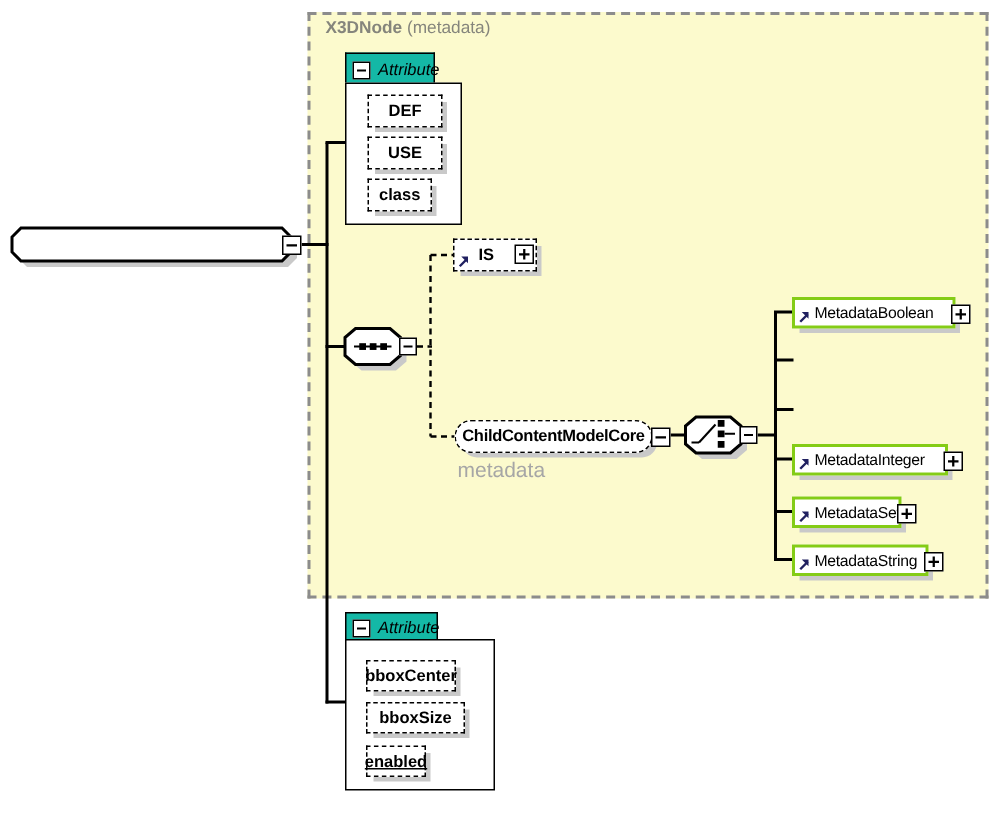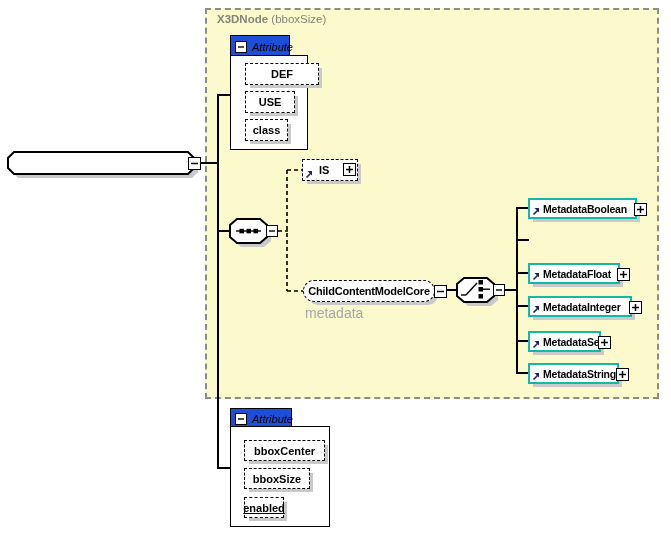--- a/index.html
+++ b/index.html
@@ -11,43 +11,43 @@
   
   .region{
     background:#fcfacd;border:2px dashed #8c8c8c;
   }
   .region-title{
     position:absolute;top:3px;left:10px;font-size:11.5px;color:#85857c;white-space:nowrap;
   }
   .region-title .b{font-weight:bold;}
   
   .elem{
-    background:#fff;border:2px solid #14b8a6;
+    background:#fff;border:2px solid #84cc16;
     box-shadow:4px 4px 0 -1px #c9c9c9;
     display:flex;align-items:center;
-    font-size:10.5px;font-weight:bold;color:#000;
+    font-size:10.5px;font-weight:normal;color:#000;
     white-space:nowrap;letter-spacing:-0.2px;
   }
   
   .dashedbox{
     background:#fff;border:1.6px dashed #000;
     box-shadow:4px 4px 0 -1px #c9c9c9;
     display:flex;align-items:center;justify-content:center;
     font-size:11px;font-weight:bold;color:#000;white-space:nowrap;
   }
   .stadium{
     background:#fff;border:1.6px dashed #000;border-radius:11px;
     box-shadow:4px 4px 0 -1px #c9c9c9;
     display:flex;align-items:center;justify-content:center;
     font-size:11px;font-weight:600;color:#000;white-space:nowrap;letter-spacing:-0.2px;
   }
   
   .grp-body{background:#fff;border:1.8px solid #000;}
   .grp-tab{
-    background:#1d4ed8;border:1.8px solid #000;border-bottom:none;
+    background:#14b8a6;border:1.8px solid #000;border-bottom:none;
     display:flex;align-items:center;gap:5px;padding-left:4px;
     font-size:11px;font-style:italic;color:#000;white-space:nowrap;z-index:3;
   }
   
   .pm{
     position:absolute;width:13px;height:13px;background:#fff;border:1.5px solid #000;
     box-sizing:border-box;display:flex;align-items:center;justify-content:center;z-index:4;
   }
   .pm.small{width:12px;height:12px;}
   .arrow-ic{position:absolute;left:2px;bottom:1px;}
@@ -57,21 +57,21 @@
   .z2{z-index:2;}
 </style>
 </head>
 <body>
 
 <div id="canvas">
 
   <div class="abs region" style="left:205px;top:8px;width:454px;height:391px;">
     <div class="region-title">
       <span class="b">X3DNode</span>
-      <span> </span><span>(bboxSize)</span>
+      <span> </span><span>(metadata)</span>
     </div>
   </div>
 
   <svg class="layer" width="671" height="544">
     <g stroke="#000" stroke-width="2">
       <line x1="201" y1="163" x2="219" y2="163"></line>
       <line x1="218" y1="95" x2="218" y2="469"></line>
       <line x1="217" y1="95" x2="231" y2="95"></line>
       <line x1="217" y1="231" x2="230" y2="231"></line>
       <line x1="217" y1="468" x2="231" y2="468"></line>
@@ -105,21 +105,21 @@
 
   <div class="abs grp-tab z2" style="left:230px;top:35px;width:60px;height:22px;">
     <span class="pm small" style="position:static;flex:0 0 auto;">
       <svg width="8" height="8">
           <line x1="1" y1="4" x2="7" y2="4" stroke="#000" stroke-width="1.4"></line>
         </svg>
     </span>
     <span>Attribute</span>
   </div>
   <div class="abs grp-body z2" style="left:230px;top:55px;width:78px;height:95px;"></div>
-  <div class="abs dashedbox z2" style="left:245px;top:63px;width:74px;height:22px;">
+  <div class="abs dashedbox z2" style="left:245px;top:63px;width:50px;height:22px;">
     <span>DEF</span>
   </div>
   <div class="abs dashedbox z2" style="left:245px;top:91px;width:50px;height:22px;">
     <span>USE</span>
   </div>
   <div class="abs dashedbox z2" style="left:245px;top:119px;width:43px;height:22px;">
     <span>class</span>
   </div>
 
   <svg class="abs z2" style="left:228px;top:217px;" width="48" height="34">
@@ -182,33 +182,20 @@
         <polygon points="7,1 7,5.5 2.5,1" fill="#202060"></polygon>
       </svg>
     <span>MetadataBoolean</span>
     <div class="pm" style="right:-12px;left:auto;top:3px;">
       <svg width="9" height="9">
           <line x1="1" y1="4.5" x2="8" y2="4.5" stroke="#000" stroke-width="1.5"></line>
           <line x1="4.5" y1="1" x2="4.5" y2="8" stroke="#000" stroke-width="1.5"></line>
         </svg>
     </div>
   </div>
-  <div class="abs elem z2" style="left:528px;top:263px;width:92px;height:21px;padding-left:13px;">
-    <svg class="arrow-ic" width="9" height="9">
-      <line x1="1.5" y1="7.5" x2="6.5" y2="2.5" stroke="#202060" stroke-width="1.6"></line>
-        <polygon points="7,1 7,5.5 2.5,1" fill="#202060"></polygon>
-      </svg>
-    <span>MetadataFloat</span>
-    <div class="pm" style="right:-12px;left:auto;top:3px;">
-      <svg width="9" height="9">
-          <line x1="1" y1="4.5" x2="8" y2="4.5" stroke="#000" stroke-width="1.5"></line>
-          <line x1="4.5" y1="1" x2="4.5" y2="8" stroke="#000" stroke-width="1.5"></line>
-        </svg>
-    </div>
-  </div>
   <div class="abs elem z2" style="left:528px;top:296px;width:104px;height:21px;padding-left:13px;">
     <svg class="arrow-ic" width="9" height="9">
       <line x1="1.5" y1="7.5" x2="6.5" y2="2.5" stroke="#202060" stroke-width="1.6"></line>
         <polygon points="7,1 7,5.5 2.5,1" fill="#202060"></polygon>
       </svg>
     <span>MetadataInteger</span>
     <div class="pm" style="right:-12px;left:auto;top:3px;">
       <svg width="9" height="9">
           <line x1="1" y1="4.5" x2="8" y2="4.5" stroke="#000" stroke-width="1.5"></line>
           <line x1="4.5" y1="1" x2="4.5" y2="8" stroke="#000" stroke-width="1.5"></line>
@@ -244,21 +231,21 @@
 
   <div class="abs grp-tab z2" style="left:230px;top:408px;width:62px;height:20px;">
     <span class="pm small" style="position:static;flex:0 0 auto;">
       <svg width="8" height="8">
           <line x1="1" y1="4" x2="7" y2="4" stroke="#000" stroke-width="1.4"></line>
         </svg>
     </span>
     <span>Attribute</span>
   </div>
   <div class="abs grp-body z2" style="left:230px;top:426px;width:100px;height:101px;"></div>
-  <div class="abs dashedbox z2" style="left:244px;top:440px;width:81px;height:21px;">
+  <div class="abs dashedbox z2" style="left:244px;top:440px;width:60px;height:21px;">
     <span>bboxCenter</span>
   </div>
   <div class="abs dashedbox z2" style="left:244px;top:468px;width:66px;height:21px;">
     <span>bboxSize</span>
   </div>
   <div class="abs dashedbox z2" style="left:244px;top:497px;width:40px;height:21px;text-decoration:underline;">
     <span>enabled</span>
   </div>
 
 </div>

